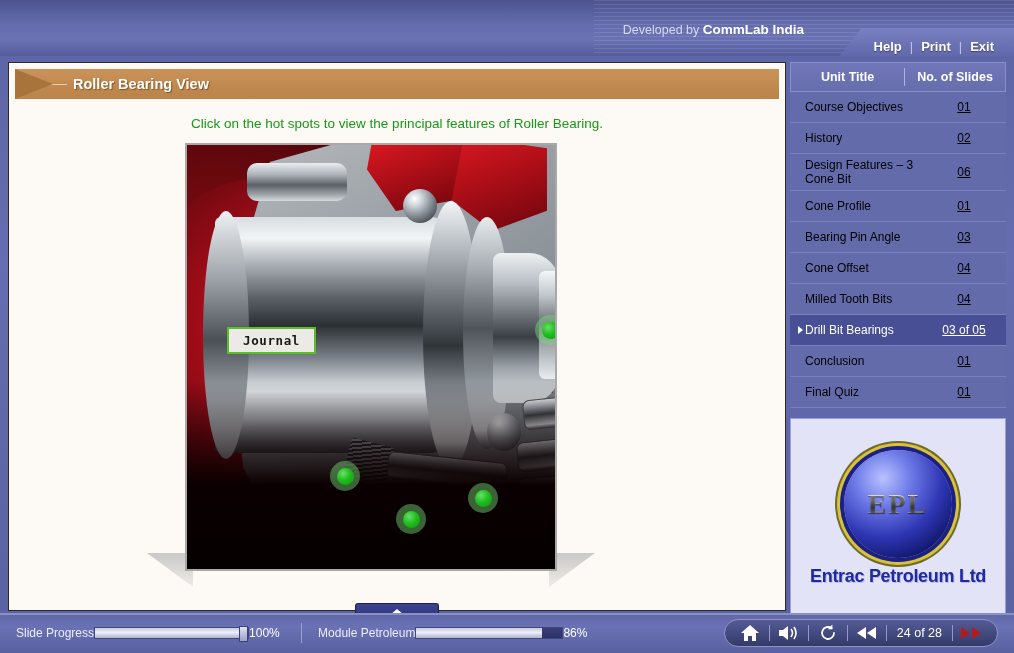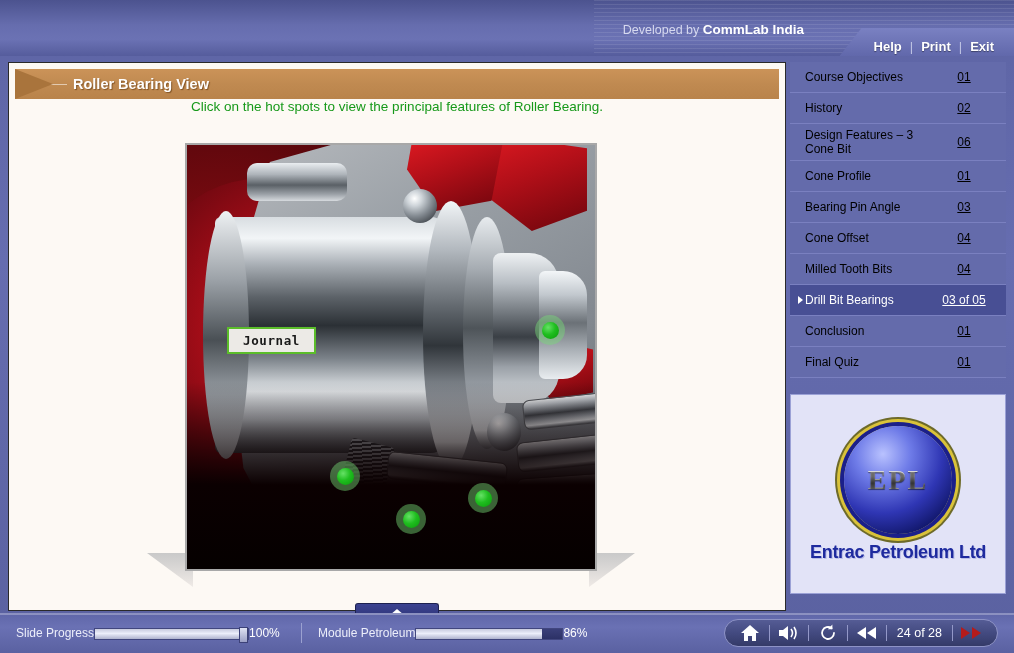--- a/index.html
+++ b/index.html
@@ -73,28 +73,28 @@
   }
   #panel-title .rule {
     width: 18px; height: 1px; background: rgba(255,255,255,.55);
     margin-left: -4px; margin-right: 6px;
   }
   #panel-title-text {
     font-size: 14.5px; font-weight: bold; color: #ffffff;
     text-shadow: 1px 1px 1px rgba(90,50,10,.6);
   }
   #instruction {
-    text-align: center;
+    margin-top: 17px; text-align: center;
     font-size: 13.5px; color: #17991a;
   }
 
   
   #illus-wrap {
     position: absolute; left: 176px; top: 80px;
-    width: 412px; height: 428px; border-radius: 7px;
+    width: 372px; height: 428px; border-radius: 7px;
   }
   #illus {
     position: absolute; inset: 0;
     border: 2px solid #a8a8a8;
     overflow: hidden;
     background: #1a0306;
   }
   .shadow-wedge {
     position: absolute; bottom: -16px; width: 46px; height: 34px;
     background: linear-gradient(180deg,#c9c9c9 0%,#efeae6 100%);
@@ -288,21 +288,21 @@
   .toc-row.active .marker::before {
     content: ""; width: 0; height: 0;
     border-top: 4px solid transparent; border-bottom: 4px solid transparent;
     border-left: 5px solid #ffffff;
   }
   .toc-row .title { flex: 1; line-height: 14px; }
   .toc-row .count { width: 68px; text-align: center; white-space: nowrap; text-decoration: underline; }
 
   
   #logo-panel {
-    margin-top: 16px; height: 200px;
+    margin-top: 10px; height: 200px;
     background: #e2e3f7;
     border: 1px solid #9ba1d6;
     display: flex; flex-direction: column;
     align-items: center; justify-content: center; gap: 8px;
   }
   #logo-sphere {
     width: 108px; height: 108px; border-radius: 50%;
     background:
       radial-gradient(circle at 36% 26%, #b9c2ff 0%, #6f7ce8 26%, #2f36b4 56%, #141a72 78%, #05051f 100%);
     box-shadow: 0 0 0 4px #1b1f8a, 0 0 0 7px #d9c23a, 0 0 0 9px #6d6a2a;
@@ -325,21 +325,21 @@
   
   #bottombar {
     position: absolute; left: 0; bottom: 0; width: 1014px; height: 40px;
     background: linear-gradient(180deg,#5f66a8 0%,#6a71b4 35%,#5a61a1 100%);
     display: flex; align-items: center;
   }
   #bottombar .topline {
     position: absolute; left: 0; top: 0; width: 100%; height: 2px;
     background: rgba(255,255,255,.28);
   }
-  .prog-group { display: flex; align-items: flex-end; }
+  .prog-group { display: flex; align-items: center; }
   .prog-label { font-size: 12px; color: #eceefa; }
   .prog-track {
     position: relative; height: 12px;
     background: linear-gradient(180deg,#c7cade 0%,#eceefa 45%,#aeb2cd 100%);
     border: 1px solid #41467e;
   }
   .prog-fill {
     position: absolute; left: 0; top: 0; height: 100%;
     background: linear-gradient(180deg,#3a3f79 0%,#2c3166 100%);
   }
@@ -439,20 +439,25 @@
         <div class="hotspot" id="hs3" style="left: 281px; top: 338px;"></div>
       </div>
     </div>
 
     <div id="bottom-tab">
       <div class="caret"></div>
     </div>
   </div>
 
   <div id="sidebar">
+    <div id="toc-head">
+      <div class="c1">Unit Title</div>
+      <div class="vline"></div>
+      <div class="c2">No. of Slides</div>
+    </div>
     <div id="toc-rows">
         <div class="toc-row">
           <div class="marker"></div>
           <div class="title">Course Objectives</div>
           <div class="count">01</div>
         </div>
         <div class="toc-row">
           <div class="marker"></div>
           <div class="title">History</div>
           <div class="count">02</div>

